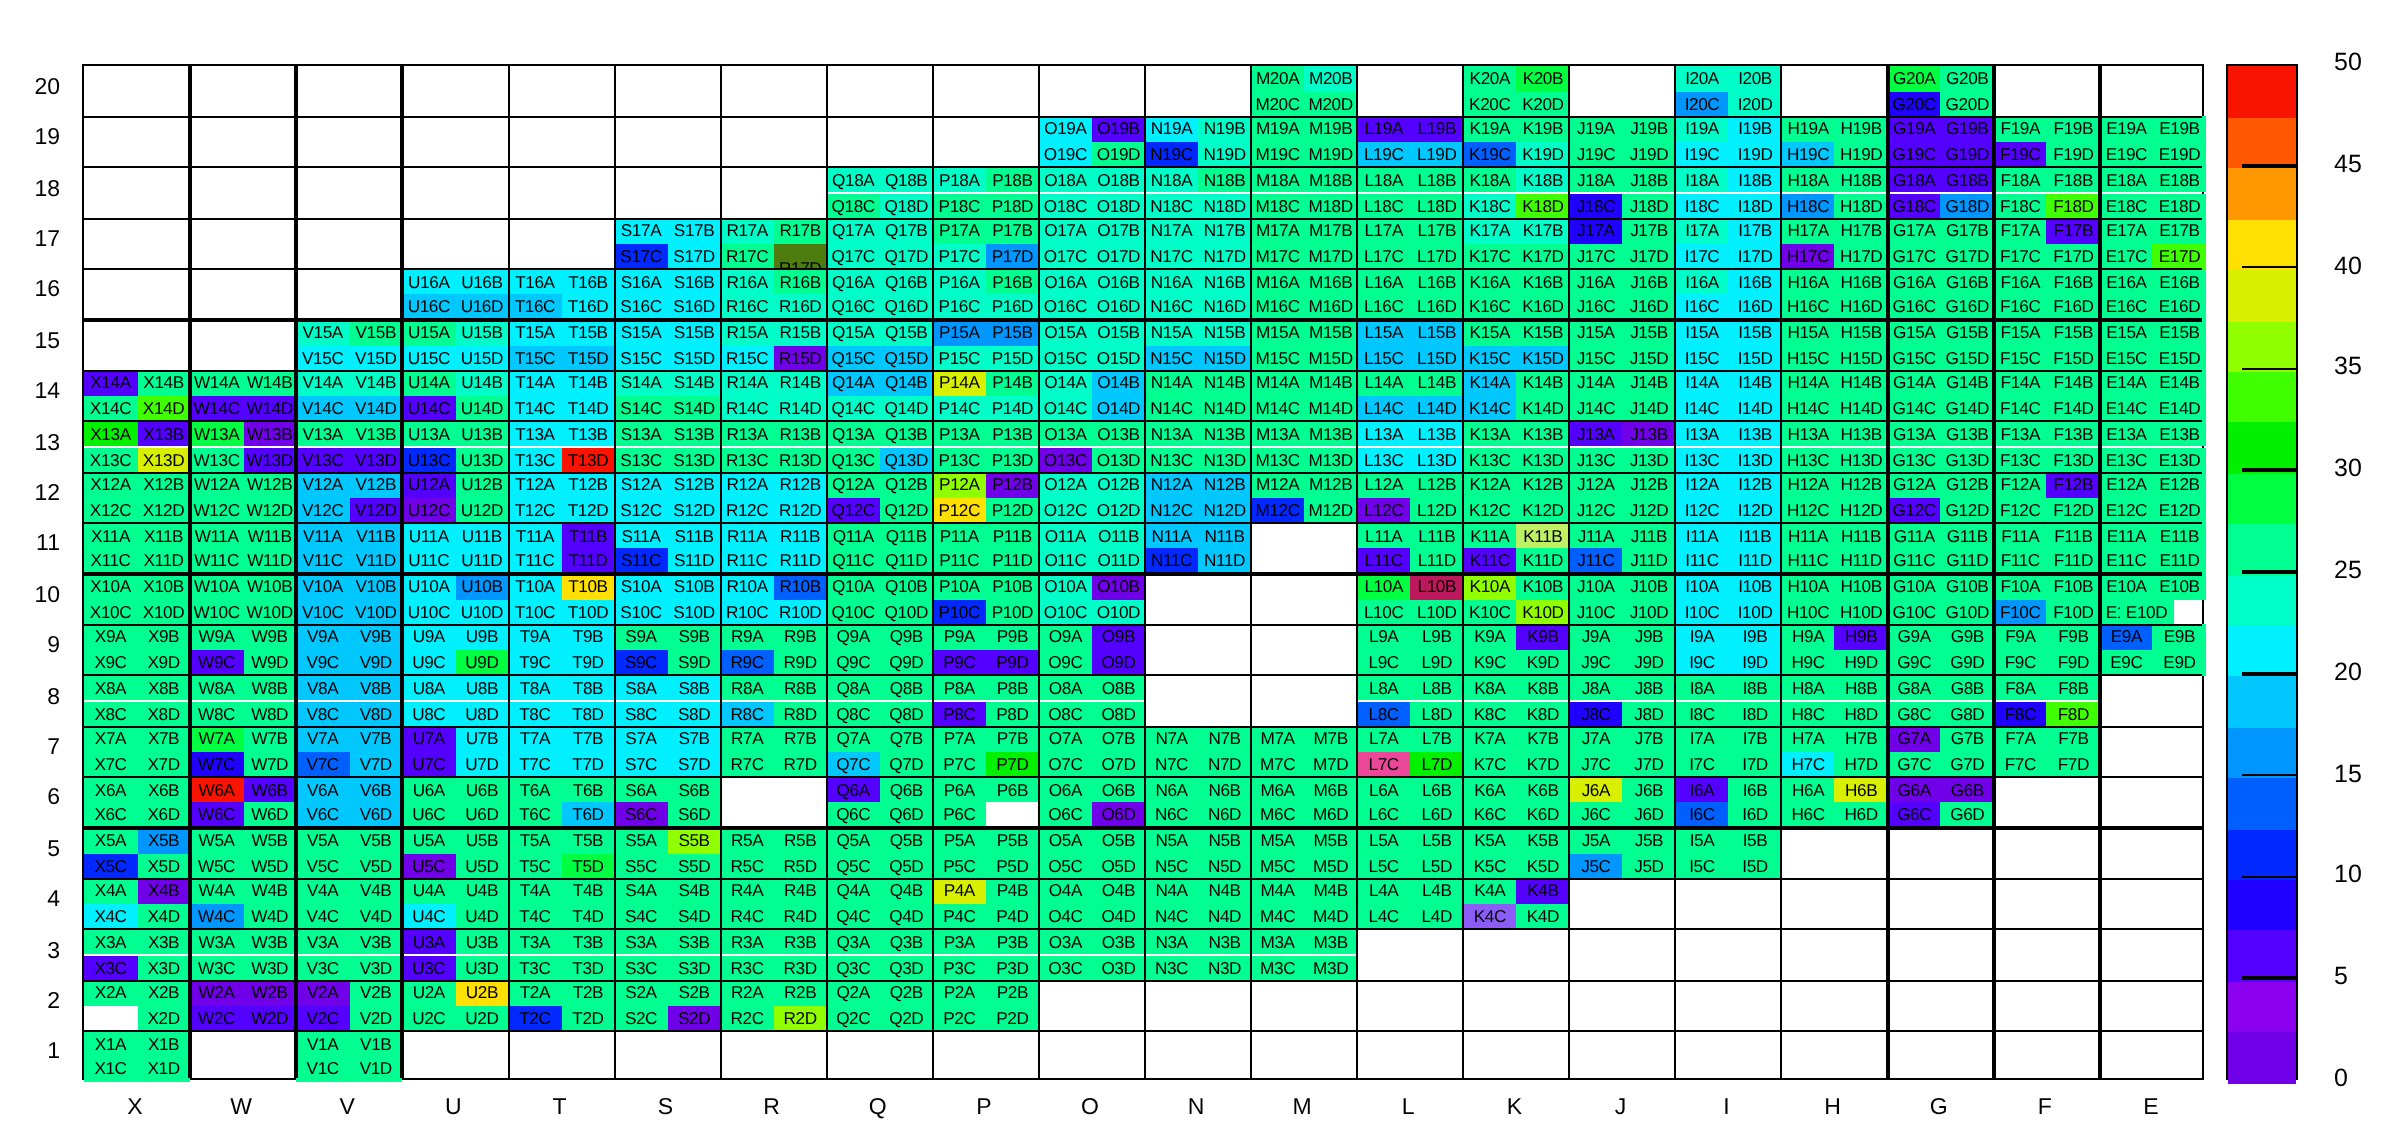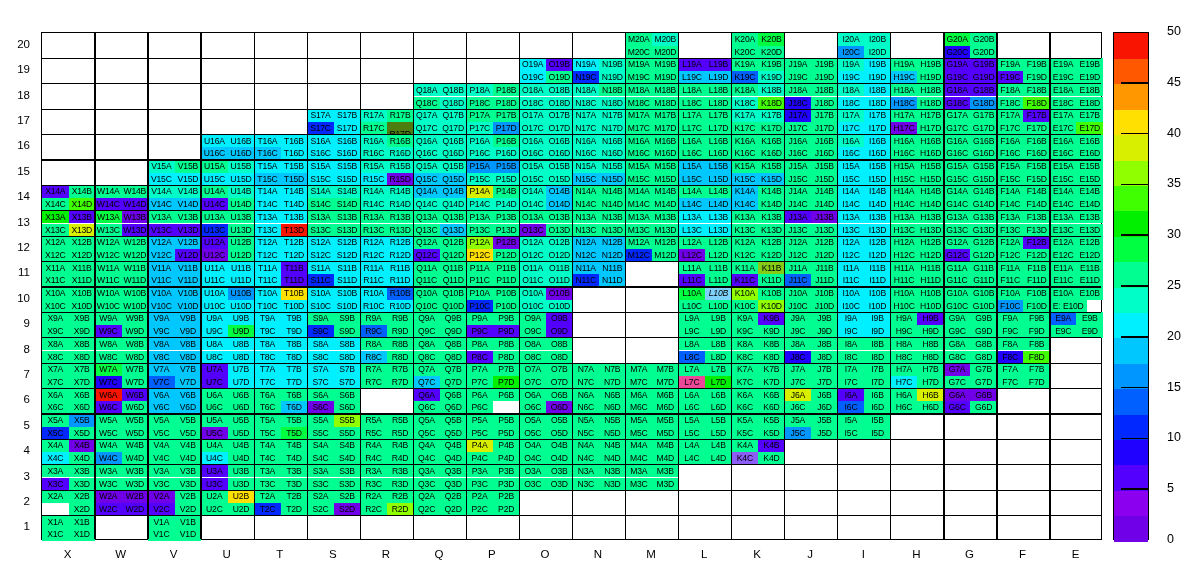--- a/index.html
+++ b/index.html
@@ -648,21 +648,21 @@
         <div class="sub" style="left: 503.975px; top: 241.3px; width: 26.525px; height: 12.7px; background: rgb(0, 255, 200);">O11D</div>
         <div class="sub" style="left: 530.5px; top: 228.6px; width: 26.525px; height: 12.7px; background: rgb(0, 200, 255);">N11A</div>
         <div class="sub" style="left: 557.025px; top: 228.6px; width: 26.525px; height: 12.7px; background: rgb(0, 200, 255);">N11B</div>
         <div class="sub" style="left: 530.5px; top: 241.3px; width: 26.525px; height: 12.7px; background: rgb(0, 40, 255);">N11C</div>
         <div class="sub" style="left: 557.025px; top: 241.3px; width: 26.525px; height: 12.7px; background: rgb(0, 200, 255);">N11D</div>
         <div class="sub" style="left: 636.6px; top: 228.6px; width: 26.525px; height: 12.7px; background: rgb(0, 255, 144);">L11A</div>
         <div class="sub" style="left: 663.125px; top: 228.6px; width: 26.525px; height: 12.7px; background: rgb(0, 255, 144);">L11B</div>
         <div class="sub" style="left: 636.6px; top: 241.3px; width: 26.525px; height: 12.7px; background: rgb(84, 0, 255);">L11C</div>
         <div class="sub" style="left: 663.125px; top: 241.3px; width: 26.525px; height: 12.7px; background: rgb(0, 255, 144);">L11D</div>
         <div class="sub" style="left: 689.65px; top: 228.6px; width: 26.525px; height: 12.7px; background: rgb(0, 255, 144);">K11A</div>
-        <div class="sub" style="left: 716.175px; top: 228.6px; width: 26.525px; height: 12.7px; background: #84cc16;">K11B</div>
+        <div class="sub" style="left: 716.175px; top: 228.6px; width: 26.525px; height: 12.7px; background: #bef264;">K11B</div>
         <div class="sub" style="left: 689.65px; top: 241.3px; width: 26.525px; height: 12.7px; background: rgb(84, 0, 255);">K11C</div>
         <div class="sub" style="left: 716.175px; top: 241.3px; width: 26.525px; height: 12.7px; background: rgb(0, 255, 144);">K11D</div>
         <div class="sub" style="left: 742.7px; top: 228.6px; width: 26.525px; height: 12.7px; background: rgb(0, 255, 144);">J11A</div>
         <div class="sub" style="left: 769.225px; top: 228.6px; width: 26.525px; height: 12.7px; background: rgb(0, 255, 144);">J11B</div>
         <div class="sub" style="left: 742.7px; top: 241.3px; width: 26.525px; height: 12.7px; background: rgb(0, 96, 255);">J11C</div>
         <div class="sub" style="left: 769.225px; top: 241.3px; width: 26.525px; height: 12.7px; background: rgb(0, 255, 144);">J11D</div>
         <div class="sub" style="left: 795.75px; top: 228.6px; width: 26.525px; height: 12.7px; background: rgb(0, 240, 255);">I11A</div>
         <div class="sub" style="left: 822.275px; top: 228.6px; width: 26.525px; height: 12.7px; background: rgb(0, 240, 255);">I11B</div>
         <div class="sub" style="left: 795.75px; top: 241.3px; width: 26.525px; height: 12.7px; background: rgb(0, 240, 255);">I11C</div>
         <div class="sub" style="left: 822.275px; top: 241.3px; width: 26.525px; height: 12.7px; background: rgb(0, 240, 255);">I11D</div>
@@ -716,21 +716,21 @@
         <div class="sub" style="left: 397.875px; top: 266.7px; width: 26.525px; height: 12.7px; background: rgb(0, 255, 144);">Q10D</div>
         <div class="sub" style="left: 424.4px; top: 254px; width: 26.525px; height: 12.7px; background: rgb(0, 255, 144);">P10A</div>
         <div class="sub" style="left: 450.925px; top: 254px; width: 26.525px; height: 12.7px; background: rgb(0, 255, 144);">P10B</div>
         <div class="sub" style="left: 424.4px; top: 266.7px; width: 26.525px; height: 12.7px; background: rgb(0, 40, 255);">P10C</div>
         <div class="sub" style="left: 450.925px; top: 266.7px; width: 26.525px; height: 12.7px; background: rgb(0, 255, 144);">P10D</div>
         <div class="sub" style="left: 477.45px; top: 254px; width: 26.525px; height: 12.7px; background: rgb(0, 255, 200);">O10A</div>
         <div class="sub" style="left: 503.975px; top: 254px; width: 26.525px; height: 12.7px; background: rgb(112, 0, 232);">O10B</div>
         <div class="sub" style="left: 477.45px; top: 266.7px; width: 26.525px; height: 12.7px; background: rgb(0, 255, 200);">O10C</div>
         <div class="sub" style="left: 503.975px; top: 266.7px; width: 26.525px; height: 12.7px; background: rgb(0, 255, 200);">O10D</div>
         <div class="sub" style="left: 636.6px; top: 254px; width: 26.525px; height: 12.7px; background: rgb(0, 255, 64);">L10A</div>
-        <div class="sub" style="left: 663.125px; top: 254px; width: 26.525px; height: 12.7px; background: #7dd3fc; font-style: italic;">L10B</div>
+        <div class="sub" style="left: 663.125px; top: 254px; width: 26.525px; height: 12.7px; background: #be185d;">L10B</div>
         <div class="sub" style="left: 636.6px; top: 266.7px; width: 26.525px; height: 12.7px; background: rgb(0, 255, 144);">L10C</div>
         <div class="sub" style="left: 663.125px; top: 266.7px; width: 26.525px; height: 12.7px; background: rgb(0, 255, 144);">L10D</div>
         <div class="sub" style="left: 689.65px; top: 254px; width: 26.525px; height: 12.7px; background: rgb(144, 255, 0);">K10A</div>
         <div class="sub" style="left: 716.175px; top: 254px; width: 26.525px; height: 12.7px; background: rgb(0, 255, 144);">K10B</div>
         <div class="sub" style="left: 689.65px; top: 266.7px; width: 26.525px; height: 12.7px; background: rgb(0, 255, 144);">K10C</div>
         <div class="sub" style="left: 716.175px; top: 266.7px; width: 26.525px; height: 12.7px; background: rgb(144, 255, 0);">K10D</div>
         <div class="sub" style="left: 742.7px; top: 254px; width: 26.525px; height: 12.7px; background: rgb(0, 255, 144);">J10A</div>
         <div class="sub" style="left: 769.225px; top: 254px; width: 26.525px; height: 12.7px; background: rgb(0, 255, 144);">J10B</div>
         <div class="sub" style="left: 742.7px; top: 266.7px; width: 26.525px; height: 12.7px; background: rgb(0, 255, 144);">J10C</div>
         <div class="sub" style="left: 769.225px; top: 266.7px; width: 26.525px; height: 12.7px; background: rgb(0, 255, 144);">J10D</div>

